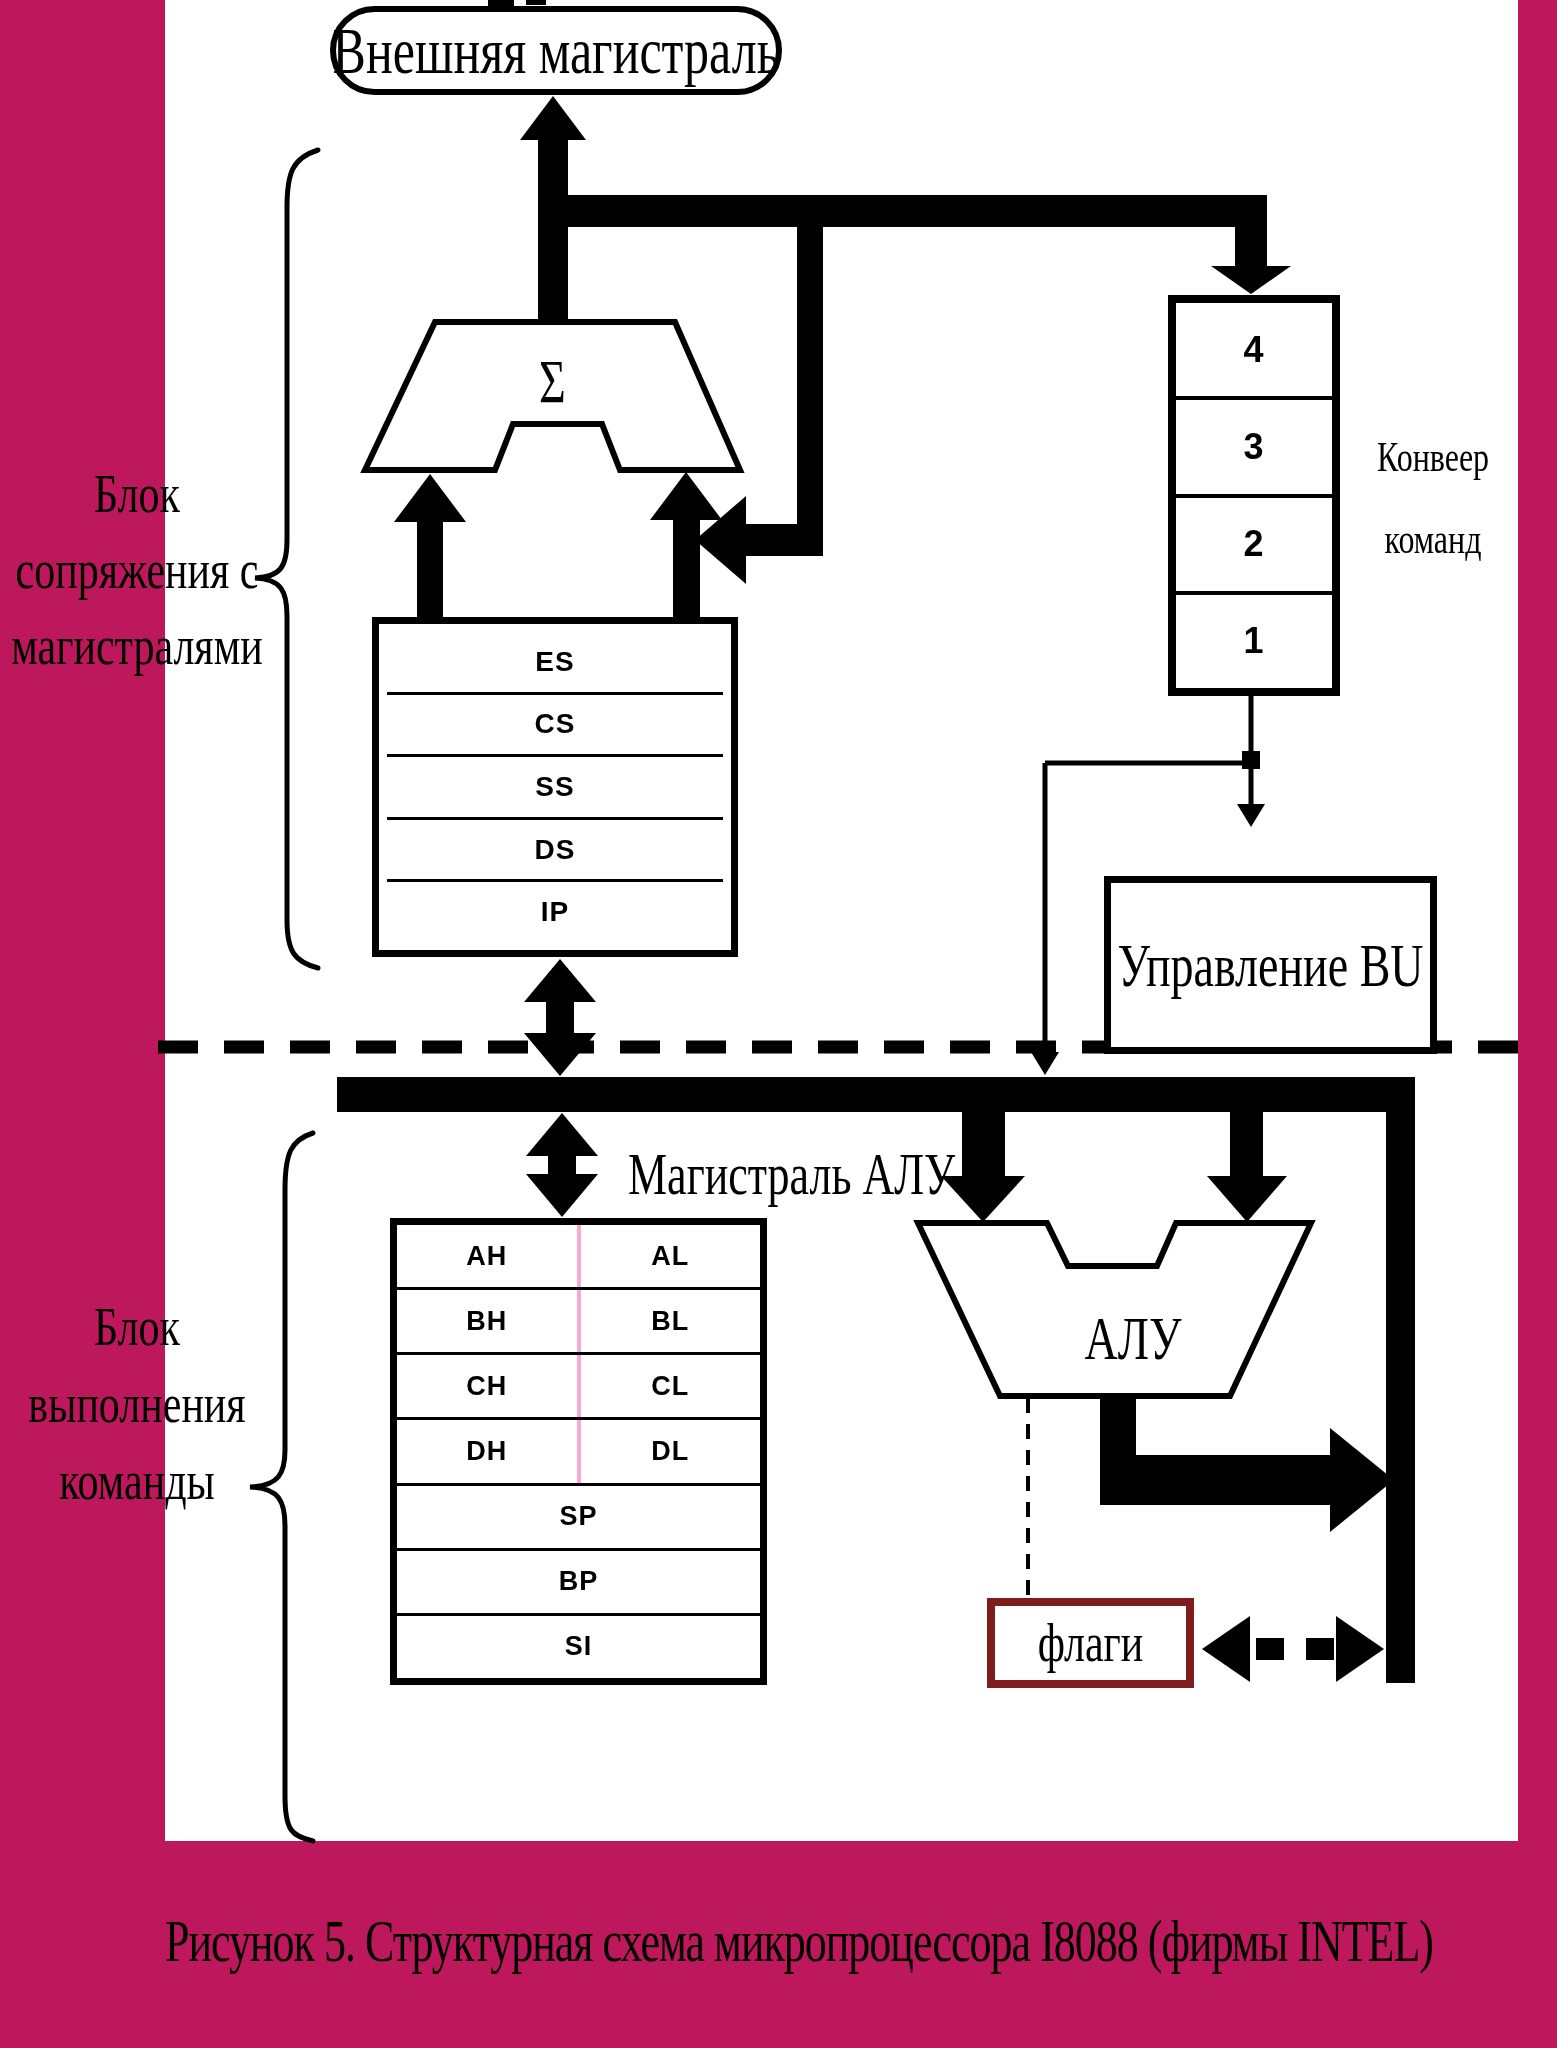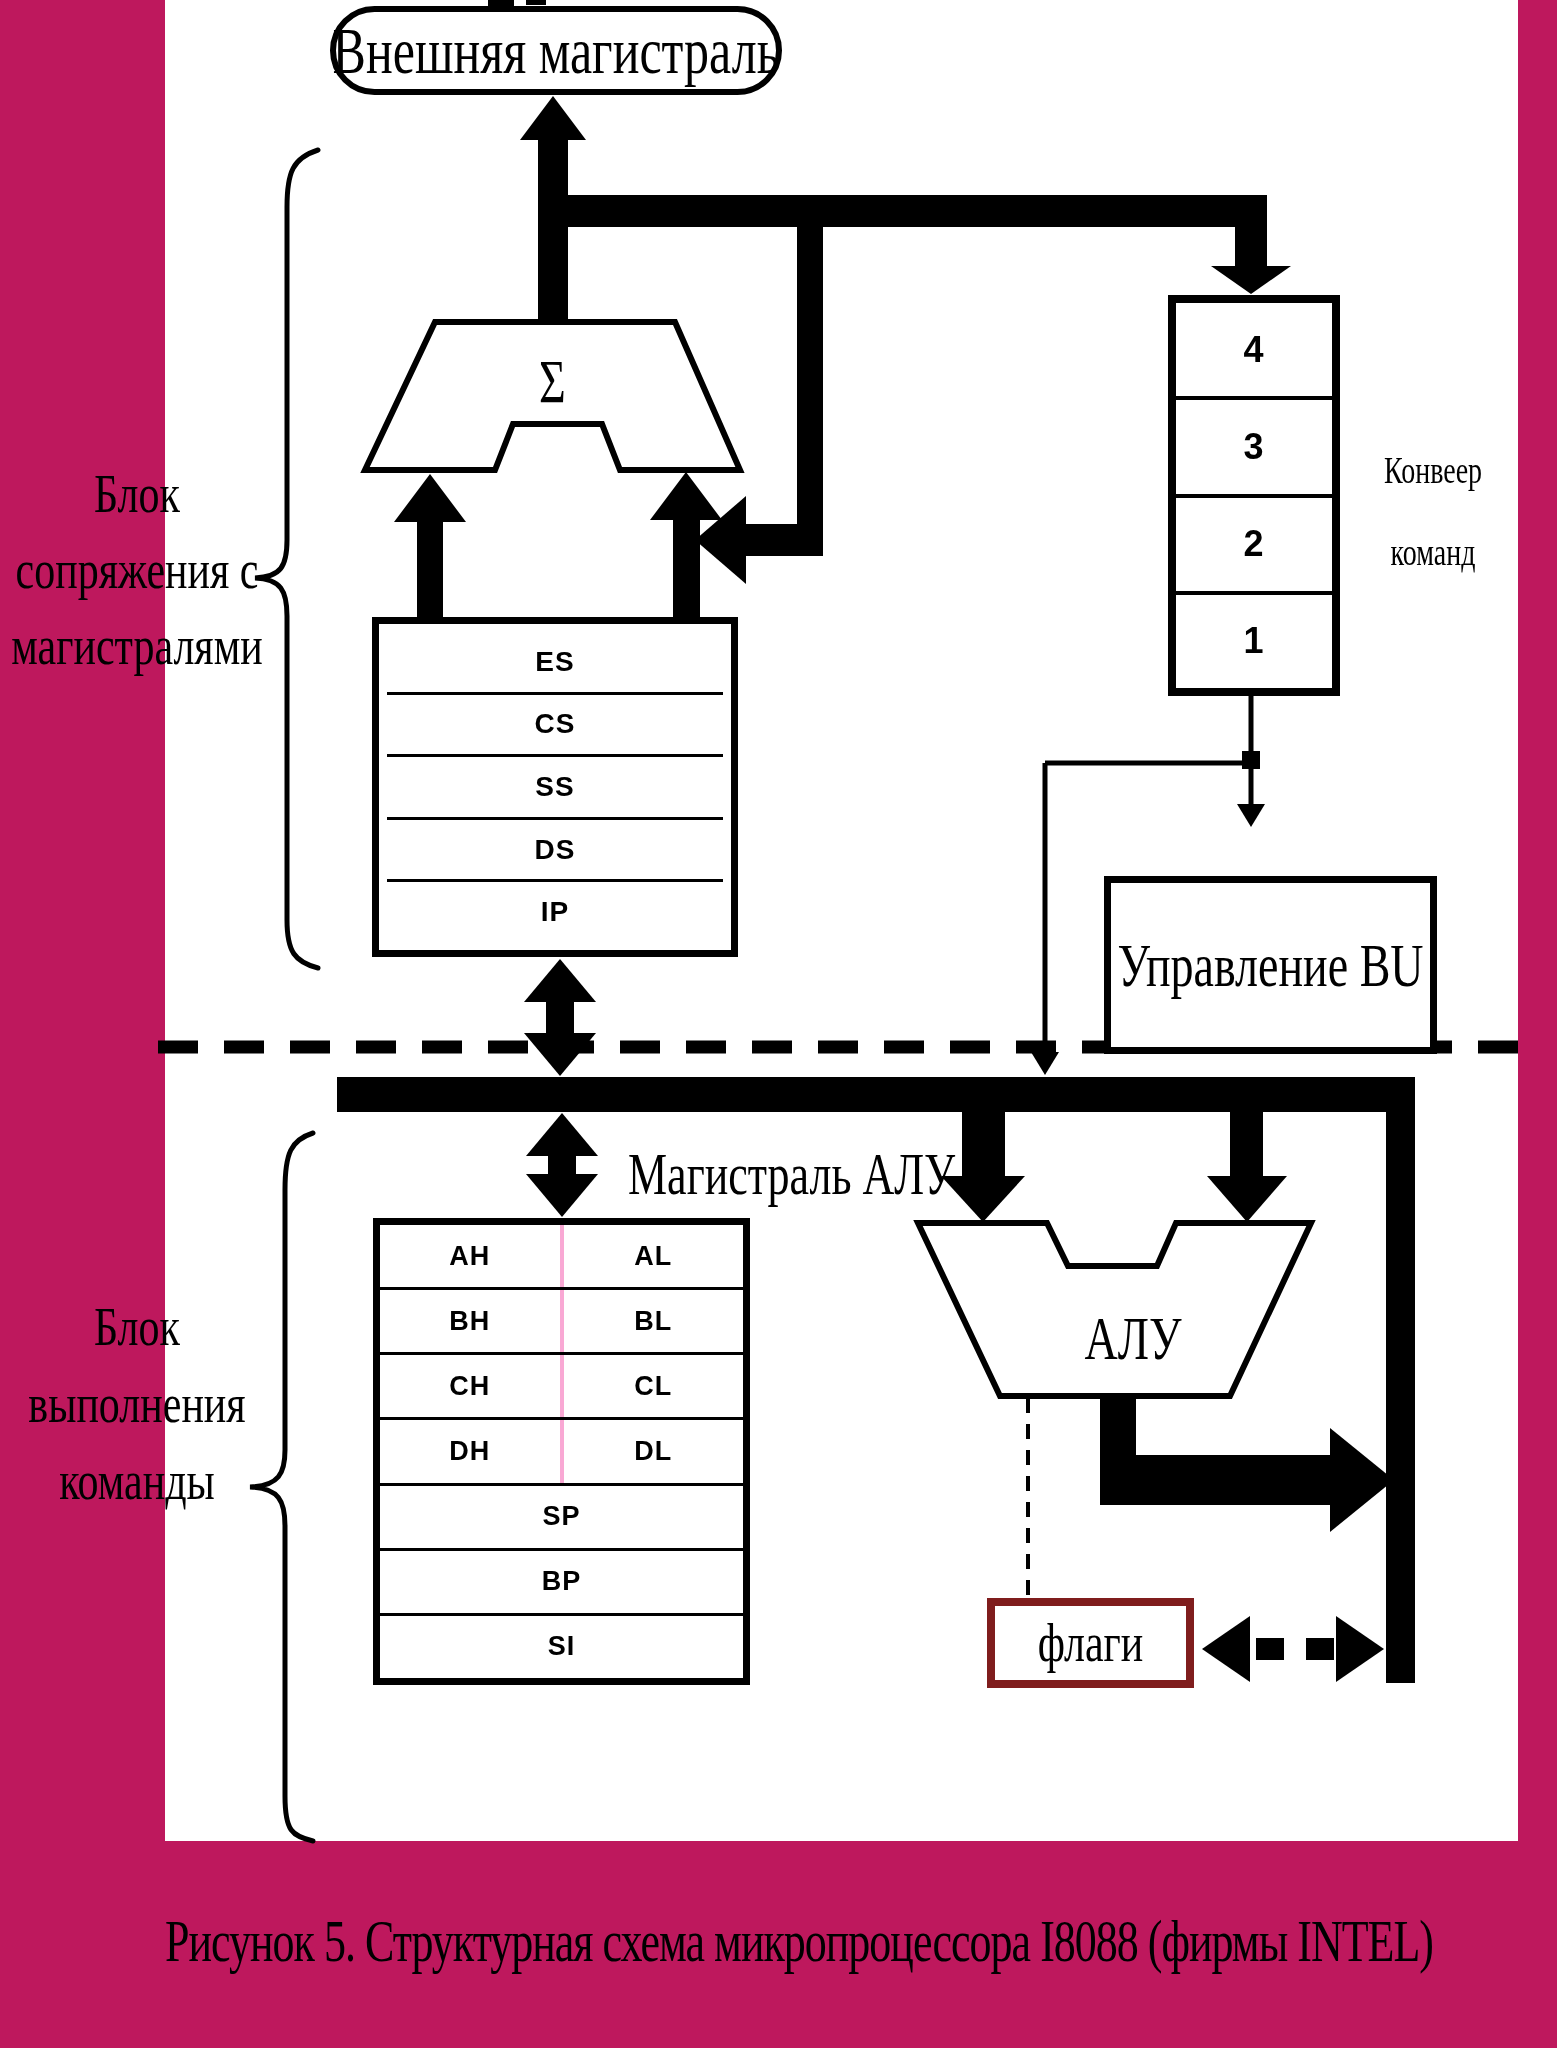--- a/index.html
+++ b/index.html
@@ -20,28 +20,28 @@
           border:7px solid #000;box-sizing:border-box;display:flex;flex-direction:column;}
   #segbox .row{flex:1;display:flex;align-items:center;justify-content:center;
                font-size:28px;border-bottom:3px solid #000;}
   #segbox .row:last-child{border-bottom:none;}
   
   #pipebox{left:1168px;top:295px;width:172px;height:401px;background:#fff;border:8px solid #000;
            box-sizing:border-box;display:flex;flex-direction:column;}
   #pipebox .cell{flex:1;display:flex;align-items:center;justify-content:center;
                  font-size:36px;border-bottom:4px solid #000;}
   #pipebox .cell:last-child{border-bottom:none;}
-  #pipelabel{left:1348px;top:430px;width:170px;text-align:center;font-size:28px;line-height:82px;}
+  #pipelabel{left:1348px;top:415px;width:170px;text-align:center;font-size:32px;line-height:82px;}
   
   #bubox{left:1104px;top:828px;width:333px;height:178px;font-size:46px;margin-top:48px;}
   
   #buslabel{left:628px;top:1148px;width:335px;height:52px;display:flex;align-items:center;
             justify-content:flex-start;font-size:44px;}
   
-  #eutable{left:373px;top:1218px;width:377px;height:467px;background:#fff;border:7px solid #000;
+  #eutable{left:390px;top:1218px;width:377px;height:467px;background:#fff;border:7px solid #000;
            box-sizing:border-box;display:flex;flex-direction:column;}
   #eutable .row{flex:1;display:flex;border-bottom:3px solid #000;}
   #eutable .row:last-child{border-bottom:none;}
   #eutable .cellL,#eutable .cellR,#eutable .cellF{display:flex;align-items:center;justify-content:center;
            font-size:27px;}
   #eutable .cellL{width:50%;}
   #eutable .cellR{width:50%;border-left:4px solid #f9a8d4;}
   #eutable .cellF{width:100%;}
   
   #sigma{left:500px;top:350px;width:105px;height:62px;display:flex;align-items:center;

